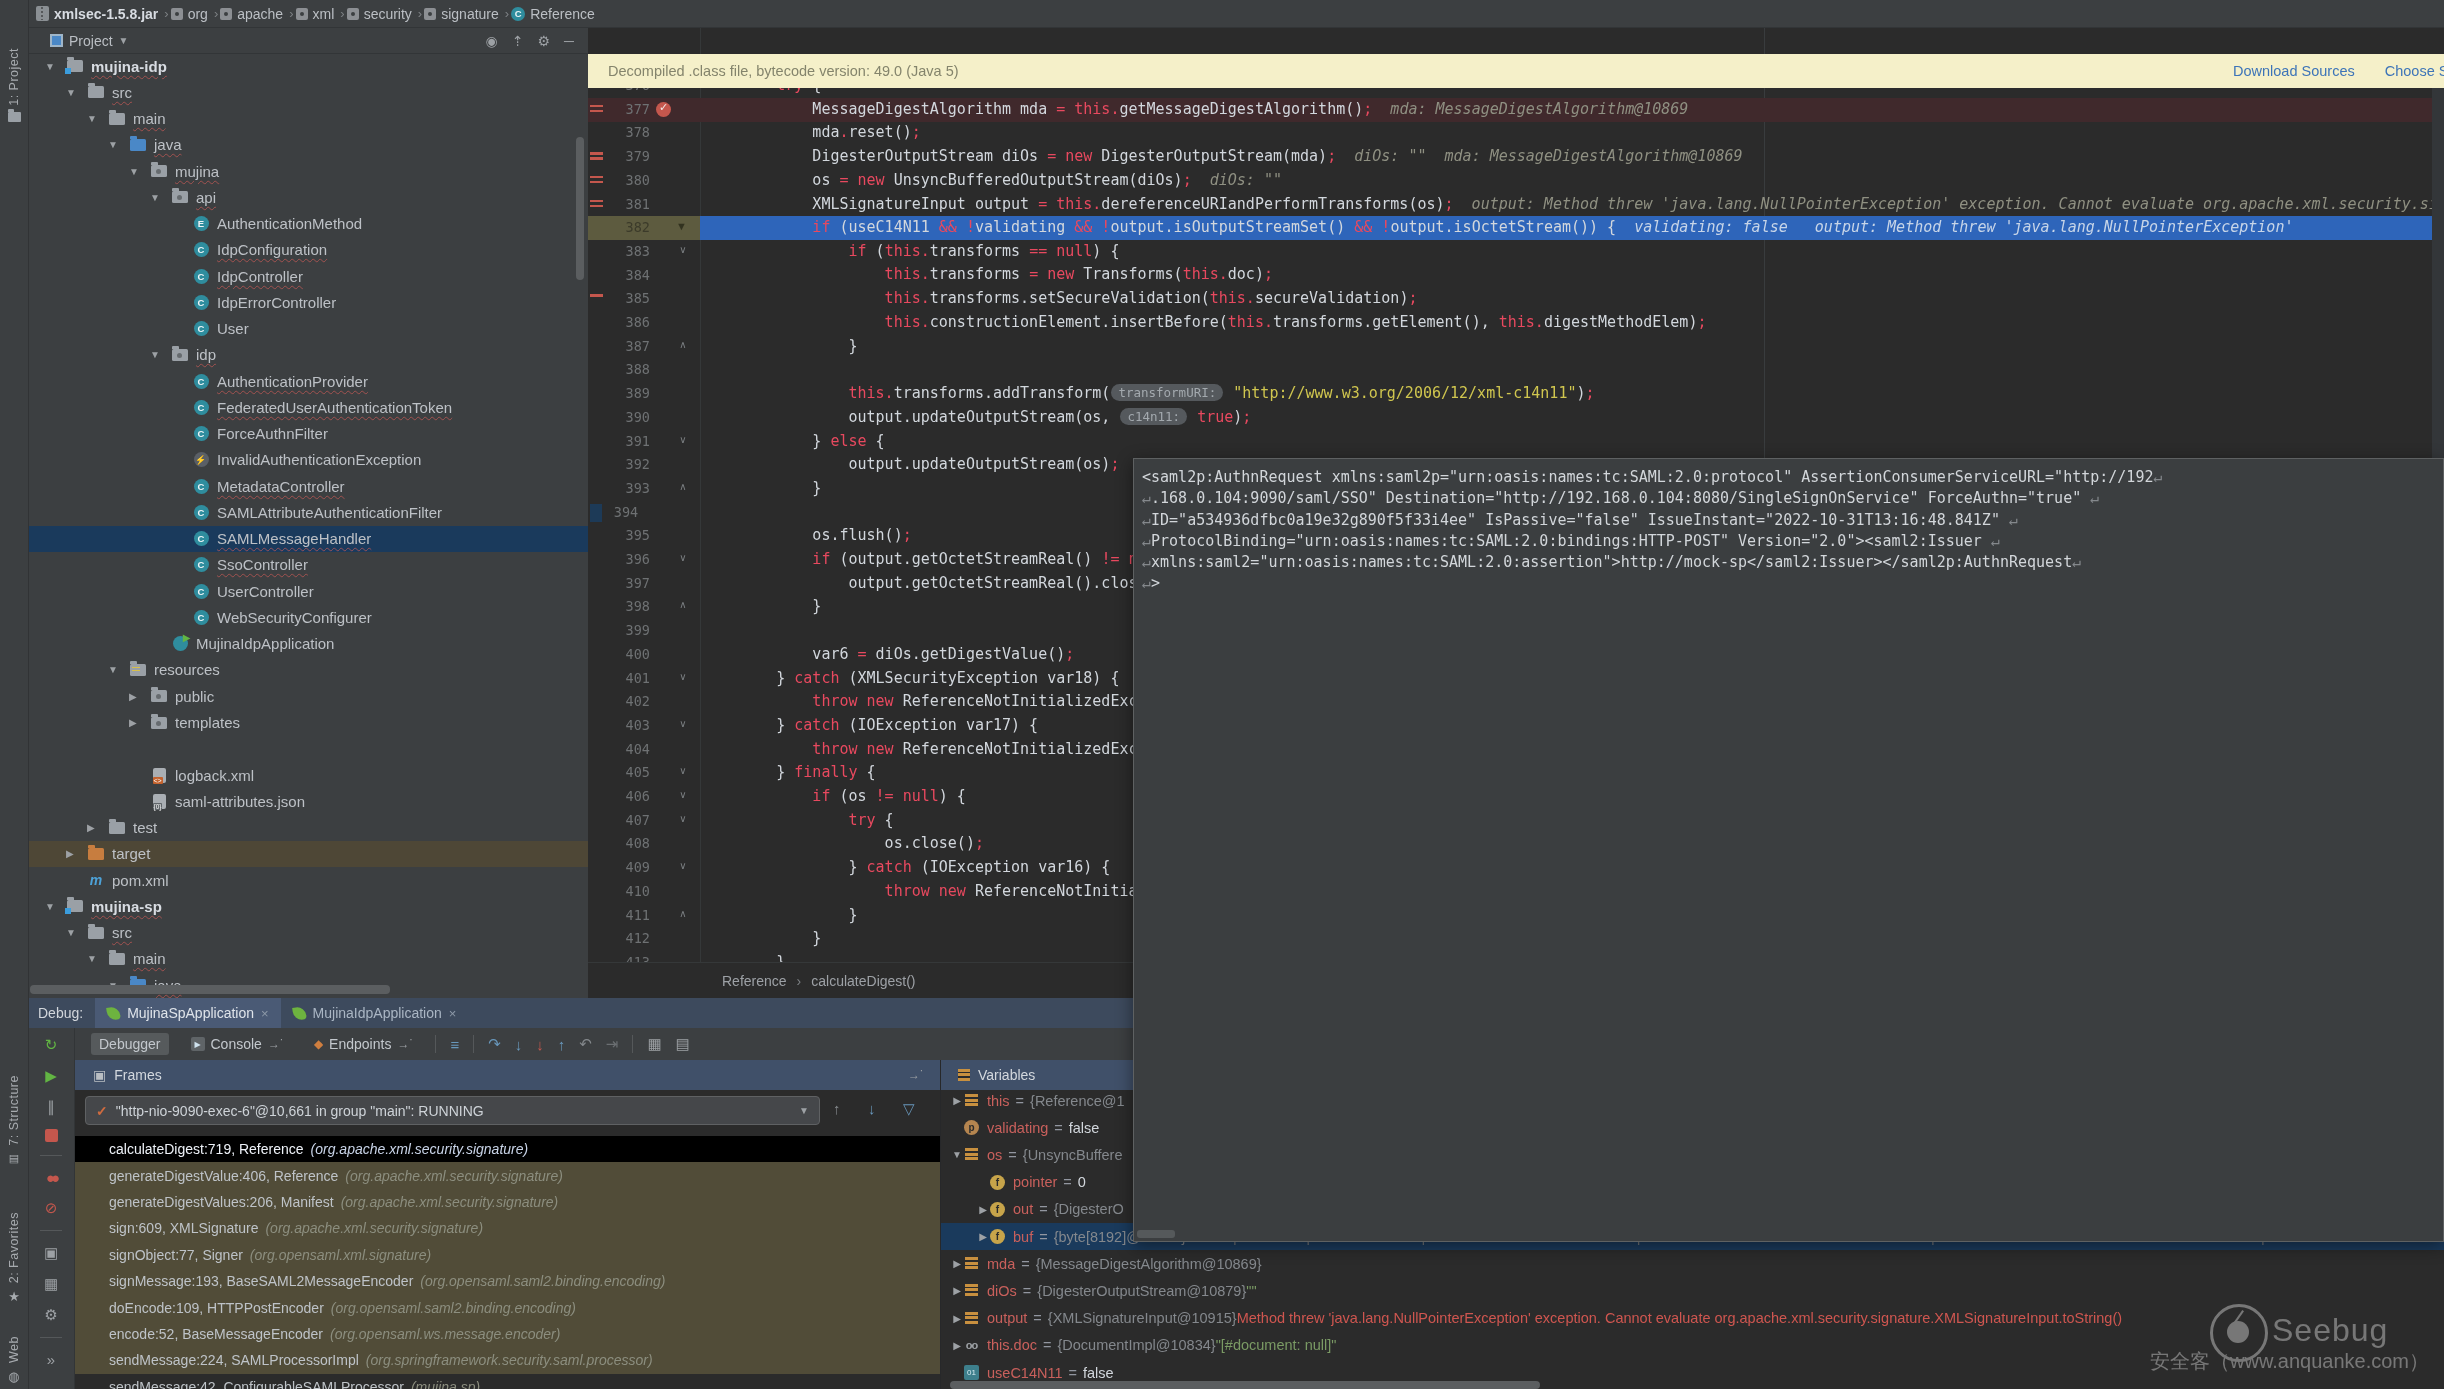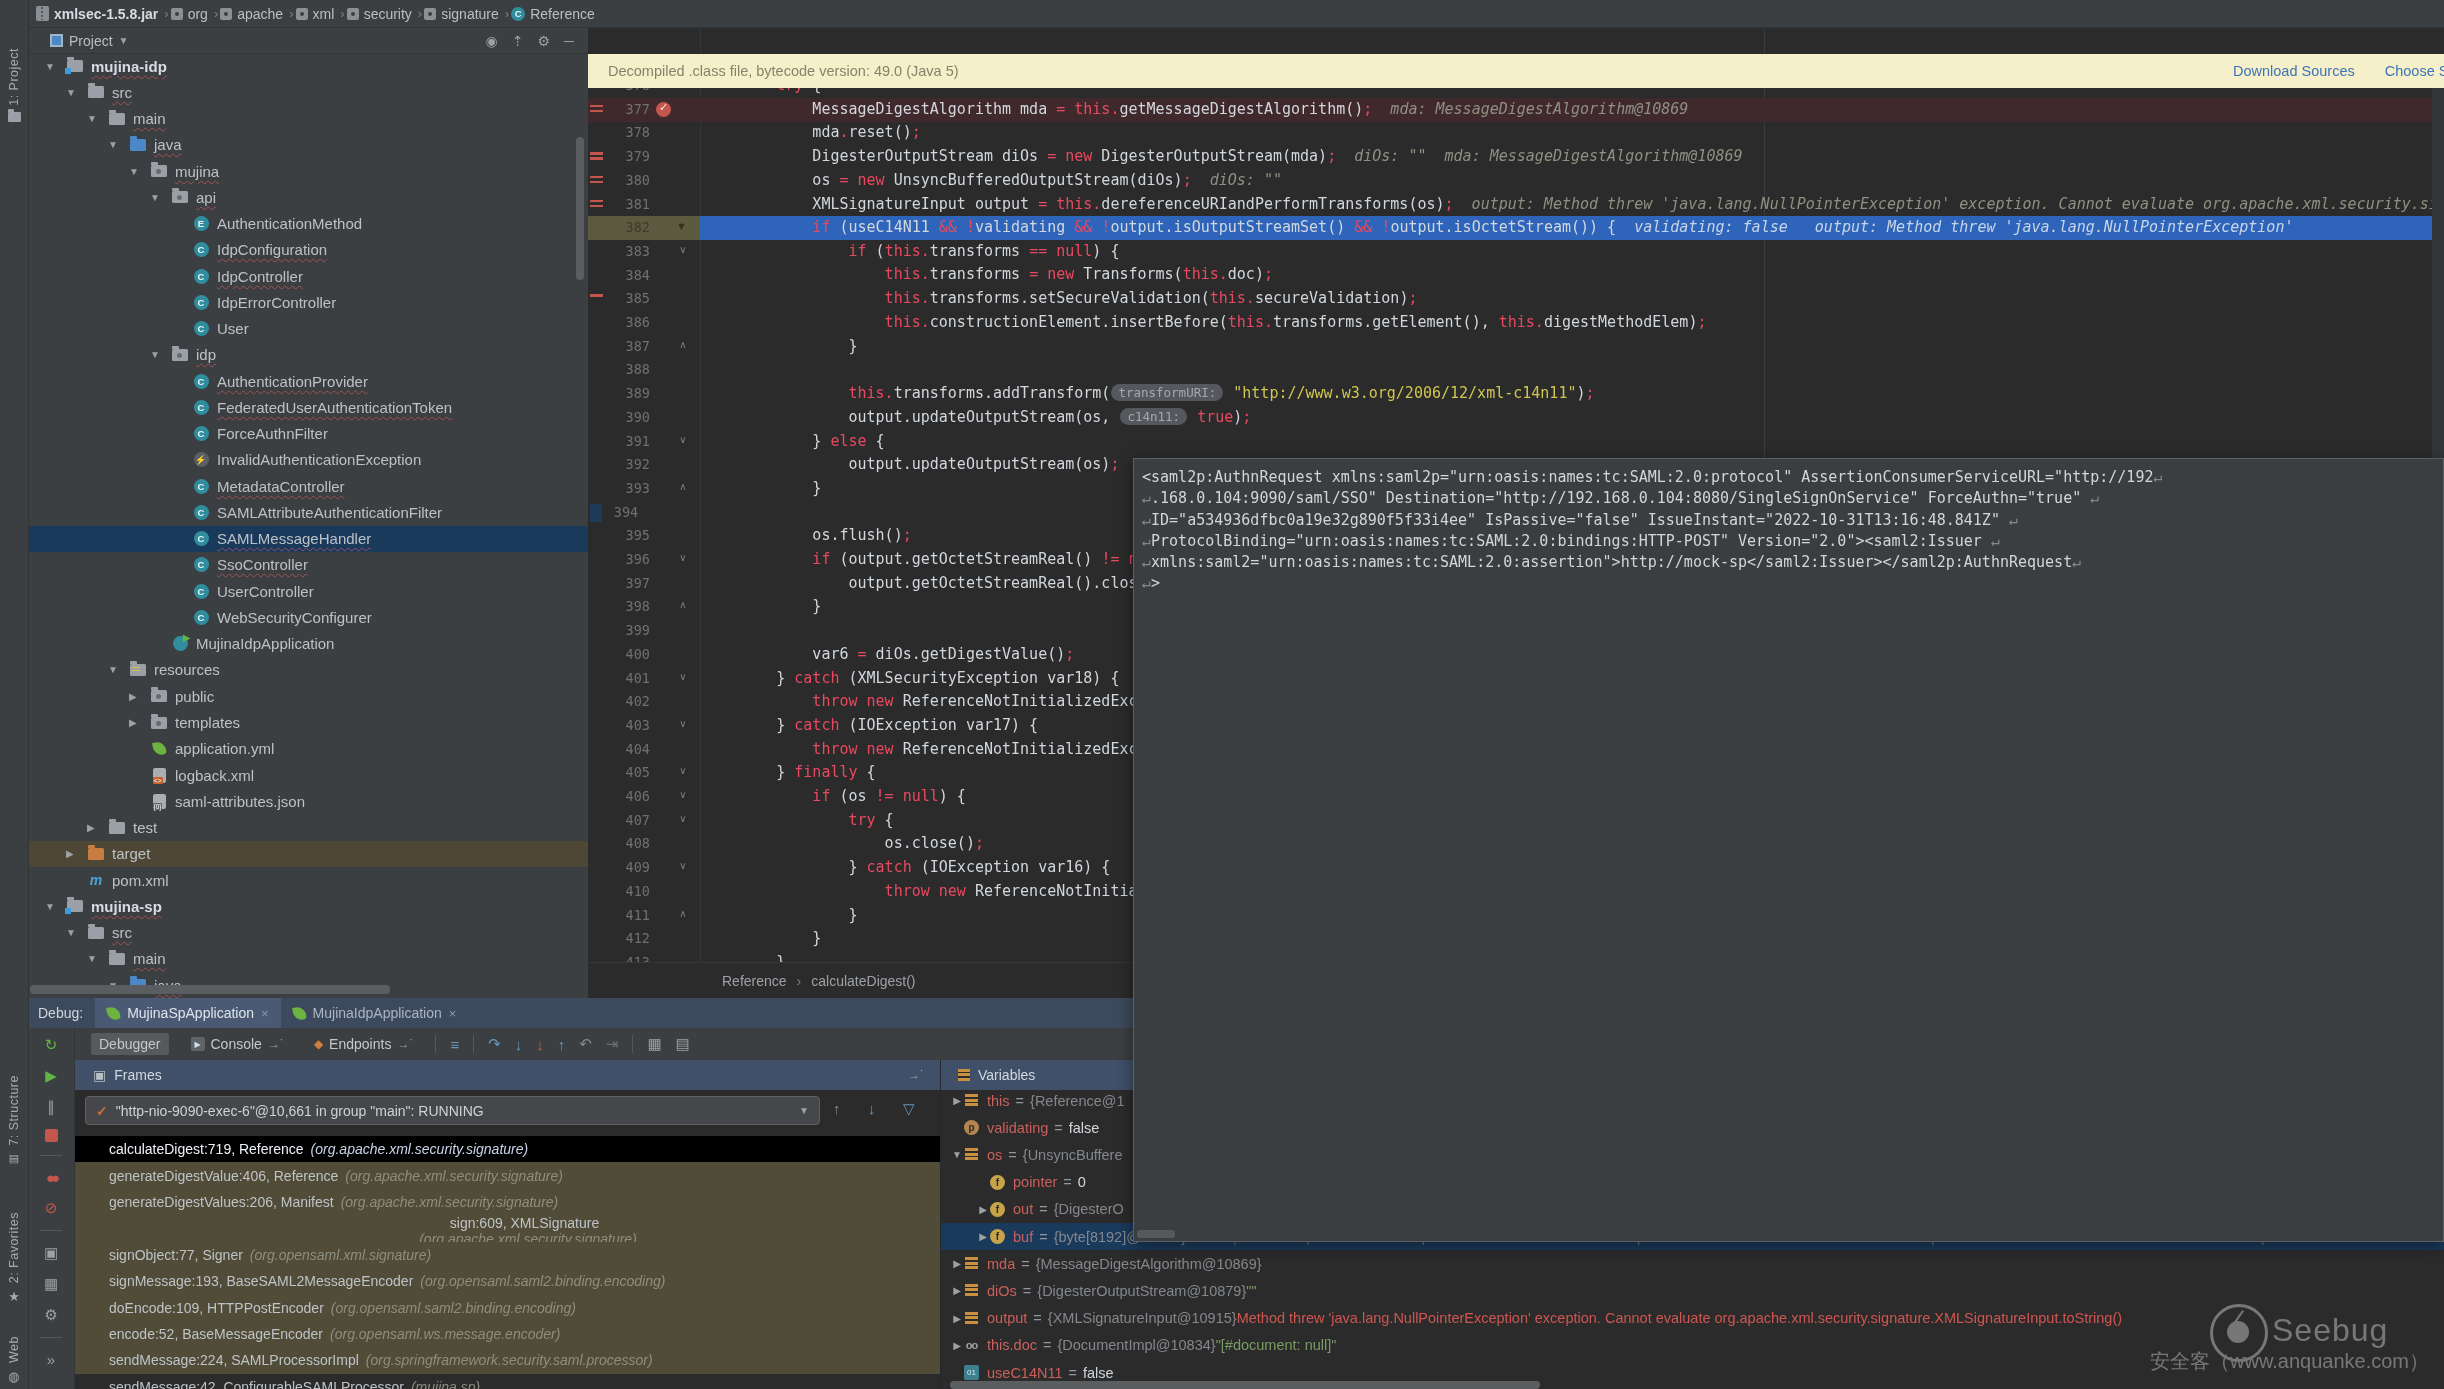--- a/index.html
+++ b/index.html
@@ -570,26 +570,20 @@
         </span>
         <span class="lbl" style="margin-left: 147px;">public</span>
       </div>
       <div class="trow" style="top: 655.5px;">
         <span class="arr" style="left: 101px;">▶</span>
         <span class="tico" style="left: 123px;">
           <span class="fold16 f-pkg"></span>
         </span>
         <span class="lbl" style="margin-left: 147px;">templates</span>
       </div>
-      <div class="trow" style="top: 681.76px;">
-        <span class="tico" style="left: 123px;">
-          <span class="spring-leaf"></span>
-        </span>
-        <span class="lbl" style="margin-left: 147px;">application.yml</span>
-      </div>
       <div class="trow" style="top: 708.02px;">
         <span class="tico" style="left: 123px;">
           <span class="xml-ico"></span>
         </span>
         <span class="lbl" style="margin-left: 147px;">logback.xml</span>
       </div>
       <div class="trow" style="top: 734.28px;">
         <span class="tico" style="left: 123px;">
           <span class="json-ico"></span>
         </span>
@@ -732,21 +726,21 @@
           <span class="pkg">(org.apache.xml.security.signature)</span>
         </div>
         <div class="frow lib" style="top: 72.4px;">
           <span>generateDigestValue:406, Reference</span>
           <span class="pkg">(org.apache.xml.security.signature)</span>
         </div>
         <div class="frow lib" style="top: 98.8px;">
           <span>generateDigestValues:206, Manifest</span>
           <span class="pkg">(org.apache.xml.security.signature)</span>
         </div>
-        <div class="frow lib" style="top: 125.2px; flex-direction: column;">
+        <div class="frow lib" style="top: 125.2px;">
           <span>sign:609, XMLSignature</span>
           <span class="pkg">(org.apache.xml.security.signature)</span>
         </div>
         <div class="frow lib" style="top: 151.6px;">
           <span>signObject:77, Signer</span>
           <span class="pkg">(org.opensaml.xml.signature)</span>
         </div>
         <div class="frow lib" style="top: 178px;">
           <span>signMessage:193, BaseSAML2MessageEncoder</span>
           <span class="pkg">(org.opensaml.saml2.binding.encoding)</span>

